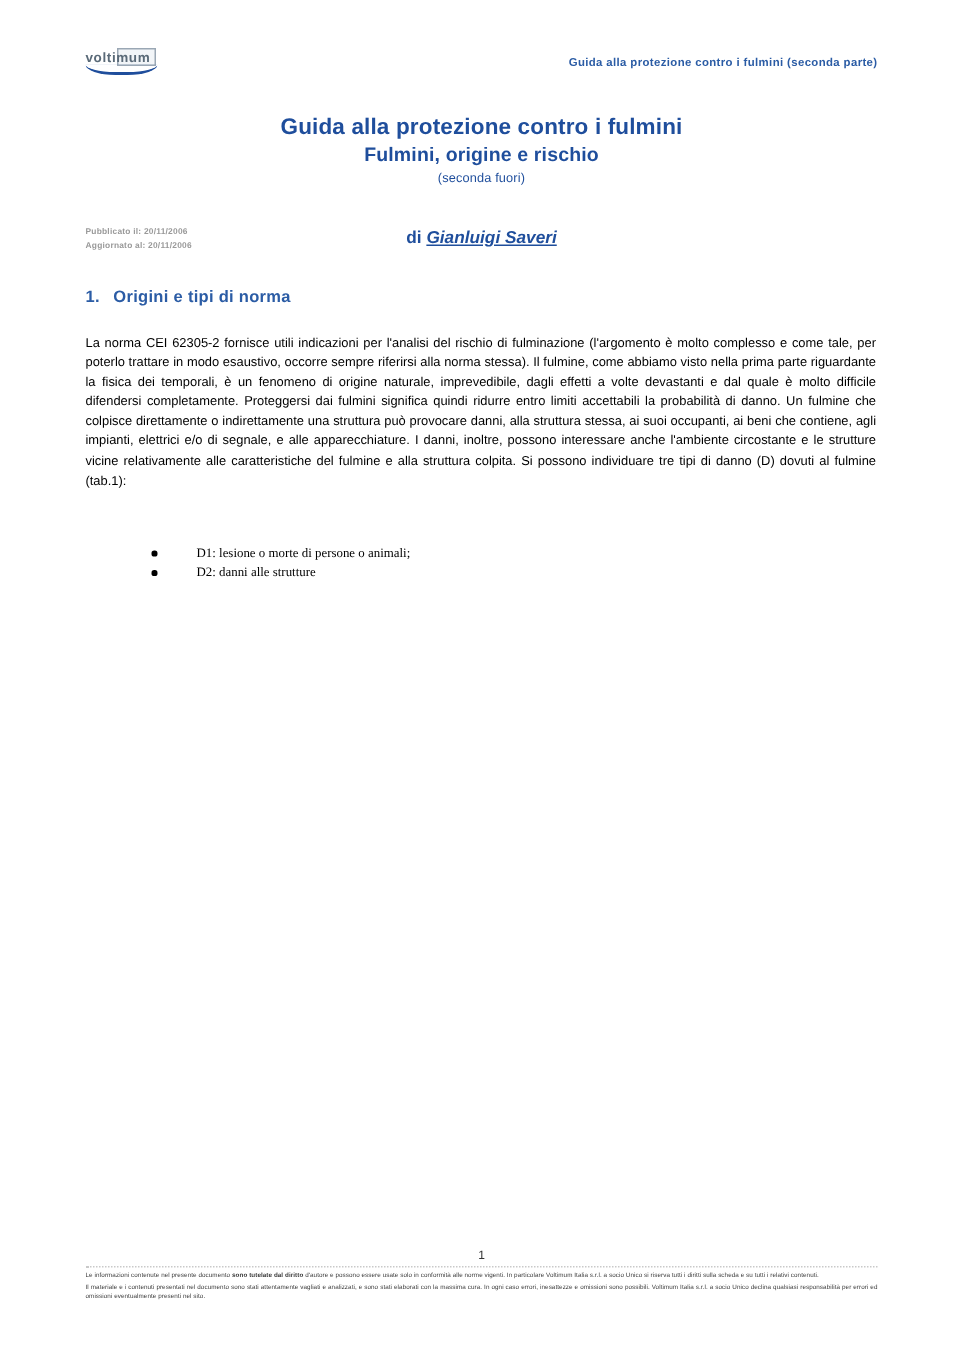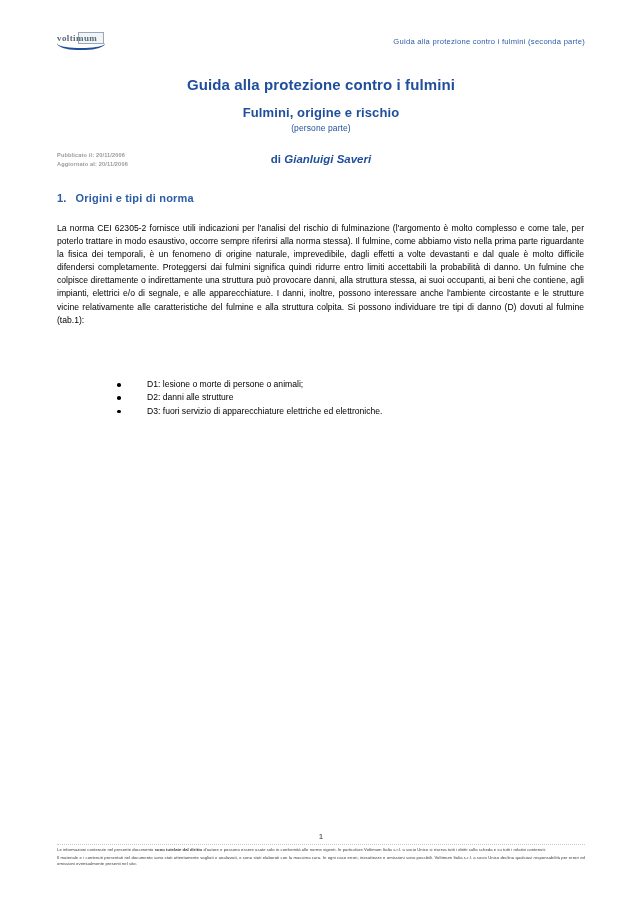--- a/index.html
+++ b/index.html
@@ -39,21 +39,21 @@
     flex: 0 0 auto;
   }
   .logo-text {
     position: absolute;
     top: 0px;
     left: 0px;
     font-size: 9px;
     font-weight: bold;
     letter-spacing: 0.4px;
     color: #5a6a78;
-    font-family: Liberation Serif, serif;
+    font-family: Liberation Sans, sans-serif;
     line-height: 11px;
     white-space: nowrap;
   }
   .logo-box {
     position: absolute;
     left: 21px;
     top: -1px;
     width: 26px;
     height: 12px;
     border: 1px solid #9aa7b4;
@@ -65,21 +65,21 @@
     left: 0px;
     top: 10px;
     width: 48px;
     height: 7px;
     border-bottom: 2px solid #1f4e9c;
     border-radius: 0 0 40px 40px / 0 0 14px 14px;
     box-sizing: border-box;
   }
   .header-title {
     font-size: 7.6px;
-    font-weight: normal;
+    font-weight: bold;
     color: #2b5ca5;
     letter-spacing: 0.25px;
     white-space: nowrap;
     margin-top: 4px;
     margin-left: 48px;
   }
 
   
   .title-block {
     position: absolute;
@@ -93,21 +93,21 @@
     font-weight: bold;
     color: #1f4e9c;
     line-height: 18px;
     letter-spacing: 0.1px;
   }
   .title-sub {
     font-size: 13px;
     font-weight: bold;
     color: #1f4e9c;
     line-height: 17px;
-    margin-top: 10px;
+    margin-top: 0;
     letter-spacing: 0.1px;
   }
   .title-part {
     font-size: 8.5px;
     color: #1f4e9c;
     line-height: 11px;
     margin-top: 2px;
     letter-spacing: 0.1px;
   }
 
@@ -134,20 +134,21 @@
     left: 0;
     right: 0;
     top: 2px;
     text-align: center;
     font-size: 11.5px;
     font-weight: bold;
     color: #1f4e9c;
   }
   .author .name {
     font-style: italic;
+    text-decoration: underline;
   }
 
   
   .section-heading {
     position: absolute;
     top: 192px;
     left: 57px;
     font-size: 11px;
     font-weight: bold;
     color: #2b5ca5;
@@ -166,26 +167,27 @@
     font-size: 8.6px;
     line-height: 13.1px;
     color: #000000;
     text-align: justify;
   }
   .bullet-list {
     position: absolute;
     top: 362px;
     left: 57px;
     width: 527px;
-    margin: 16px;
+    margin: 0;
     padding: 0;
     list-style: none;
     font-size: 8.6px;
     line-height: 13.3px;
     color: #000000;
+    font-family: Liberation Serif, serif;
   }
   .bullet-list li {
     position: relative;
     padding-left: 74px;
   }
   .bullet-list li .dot {
     position: absolute;
     left: 44px;
     top: 5px;
     width: 3.5px;
@@ -236,21 +238,21 @@
       <div class="logo-box"></div>
       <div class="logo-text">voltimum</div>
       <div class="logo-swoosh"></div>
     </div>
     <div class="header-title">Guida alla protezione contro i fulmini (seconda parte)</div>
   </div>
 
   <div class="title-block">
     <div class="title-main">Guida alla protezione contro i fulmini</div>
     <div class="title-sub">Fulmini, origine e rischio</div>
-    <div class="title-part">(persone parte)</div>
+    <div class="title-part">(seconda fuori)</div>
   </div>
 
   <div class="meta-row">
     <div class="meta-dates">
       <div>Pubblicato il: 20/11/2006</div>
       <div>Aggiornato al: 20/11/2006</div>
     </div>
     <div class="author">
       <span>di </span><span class="name">Gianluigi Saveri</span>
     </div>
@@ -264,24 +266,20 @@
 
   <ul class="bullet-list">
     <li>
       <span class="dot"></span>
       <span>D1: lesione o morte di persone o animali;</span>
     </li>
     <li>
       <span class="dot"></span>
       <span>D2: danni alle strutture</span>
     </li>
-    <li>
-      <span class="dot"></span>
-      <span>D3: fuori servizio di apparecchiature elettriche ed elettroniche.</span>
-    </li>
   </ul>
 
   <div class="footer">
     <div class="page-number">1</div>
     <div class="footer-rule"></div>
     <div class="footer-text">
       <p><span>Le informazioni contenute nel presente documento </span><b>sono tutelate dal diritto</b><span> d'autore e possono essere usate solo in conformità alle norme vigenti. In particolare Voltimum Italia s.r.l. a socio Unico si riserva tutti i diritti sulla scheda e su tutti i relativi contenuti.</span></p>
       <p>Il materiale e i contenuti presentati nel documento sono stati attentamente vagliati e analizzati, e sono stati elaborati con la massima cura. In ogni caso errori, inesattezze e omissioni sono possibili. Voltimum Italia s.r.l. a socio Unico declina qualsiasi responsabilità per errori ed omissioni eventualmente presenti nel sito.</p>
     </div>
   </div>

